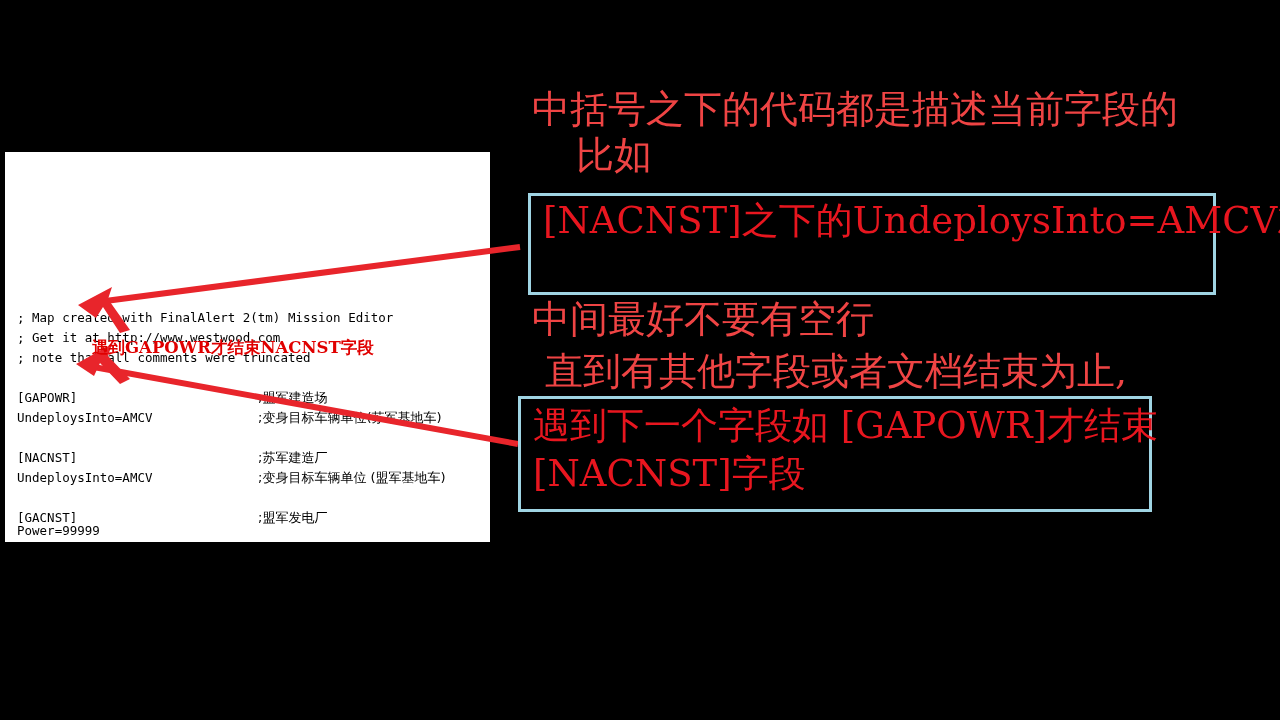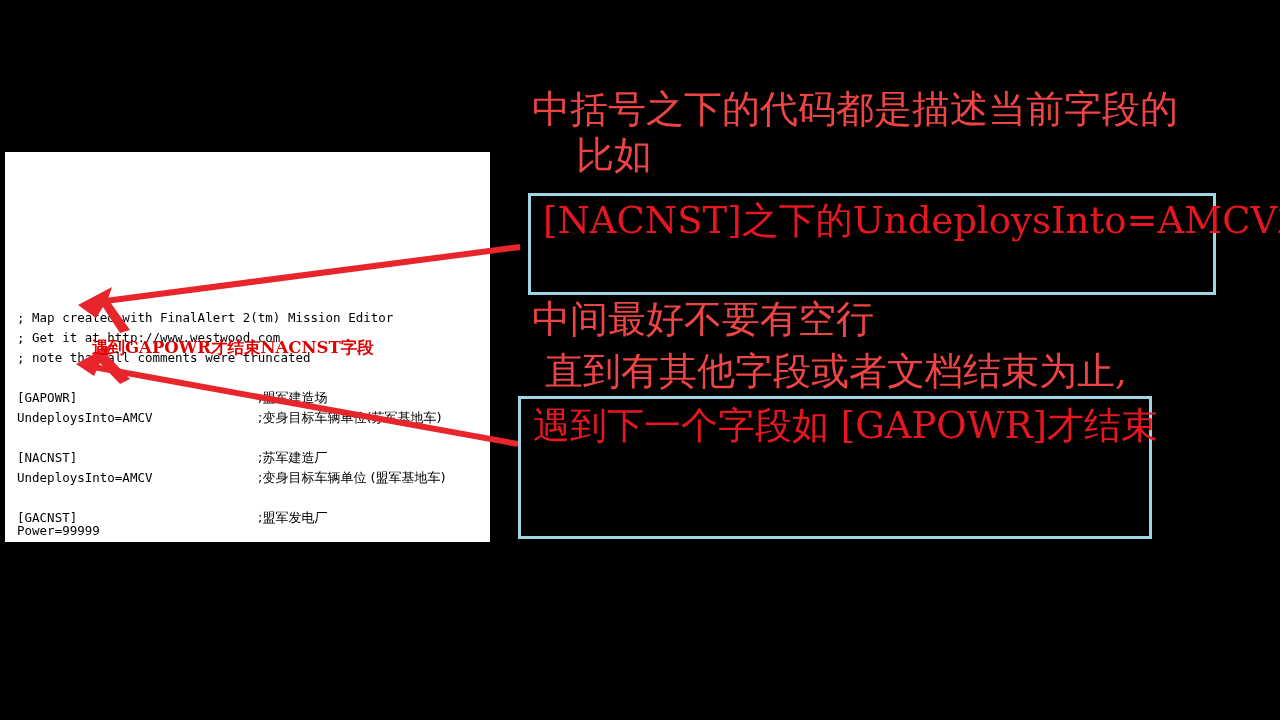--- a/index.html
+++ b/index.html
@@ -89,21 +89,21 @@
     position: absolute;
     left: 12px;
     color: #e8161f;
     font-family: "DejaVu Serif", "Liberation Serif", serif;
     font-size: 37px;
     line-height: 45px;
     white-space: pre;
   }
 
   #box-1 { left: 528px; top: 193px; width: 688px; height: 102px; }
-  #box-2 { left: 518px; top: 396px; width: 634px; height: 143px; }
+  #box-2 { left: 518px; top: 396px; width: 634px; height: 116px; }
 </style>
 </head>
 <body>
 
 <div id="stage">
 
   <div id="code-panel">
     <div class="code-line" style="top:159px"><span>; Map created with FinalAlert 2(tm) Mission Editor</span><span class="cmt"></span></div>
     <div class="code-line" style="top:179px"><span>; Get it at http://www.westwood.com</span><span class="cmt"></span></div>
     <div class="code-line" style="top:199px"><span>; note that all comments were truncated</span><span class="cmt"></span></div>
@@ -141,15 +141,16 @@
 
   <div class="cn-box" id="box-1">
     <div class="cn-box-line" style="top:2px;">[NACNST]之下的UndeploysInto=AMCV就</div>
   </div>
 
   <div class="cn-line" style="left:532px; top:296px;text-align:center;">中间最好不要有空行</div>
   <div class="cn-line" style="left:532px; top:348px;margin-left:13px;">直到有其他字段或者文档结束为止,</div>
 
   <div class="cn-box" id="box-2">
     <div class="cn-box-line" style="top:4px;">遇到下一个字段如 [GAPOWR]才结束</div>
+    <div class="cn-box-line" style="top:52px;">[NACNST]字段</div>
   </div>
 
 </div>
 
 </body></html>

